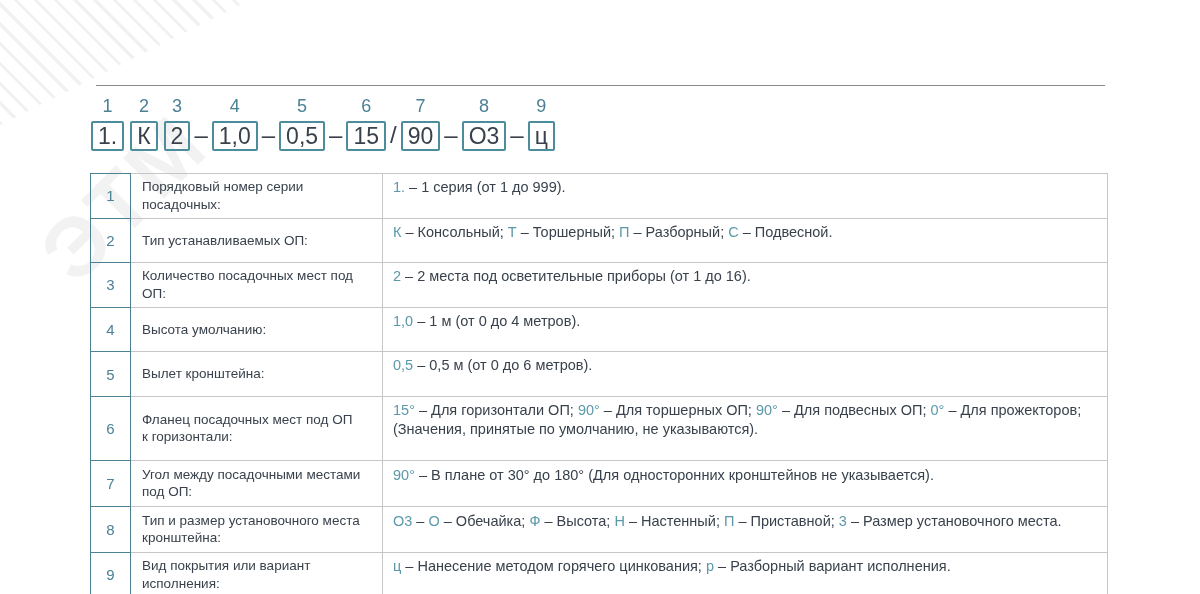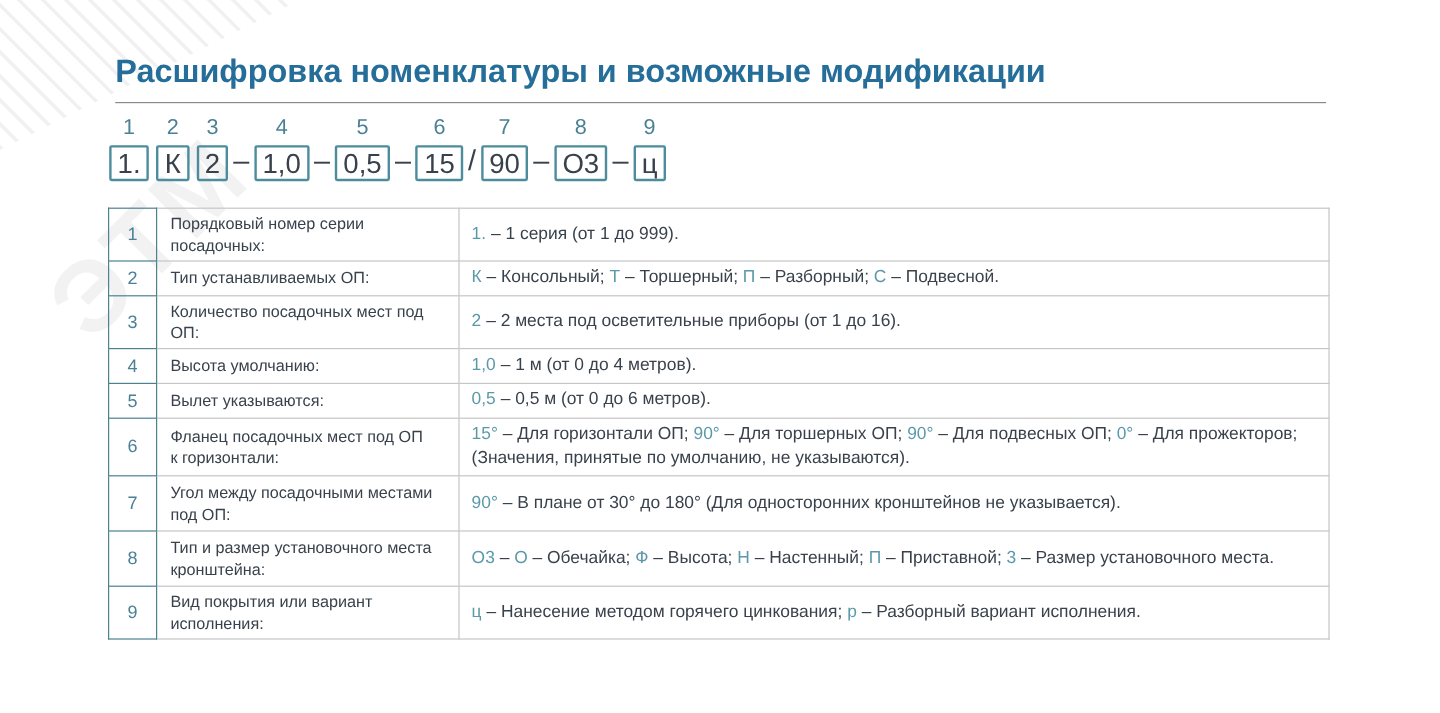--- a/index.html
+++ b/index.html
@@ -35,36 +35,35 @@
     line-height:26px;padding:0 5px;font-size:23px;color:var(--text-dark);text-align:center;}
   .fsep{font-size:24px;color:var(--text-dark);height:30px;line-height:28px;margin:0 1px;}
 
   
   .decode-table{position:absolute;left:90px;top:173px;width:1018px;border-collapse:collapse;}
   .decode-table td{border:1px solid var(--row-border);vertical-align:middle;}
   td.cell-num{border:1.5px solid #4d8191;width:40px;text-align:center;
     color:var(--num-teal);font-size:15px;}
   td.cell-label{width:252px;padding:4px 6px 4px 11px;color:var(--text-dark);
     font-size:13.5px;white-space:pre-line;line-height:1.3;}
-  td.cell-value{padding:4px 8px 4px 10px;color:var(--text-dark);
+  td.cell-value{padding:4px 8px 20px 10px;color:var(--text-dark);
     font-size:14.5px;white-space:pre-line;line-height:1.35;}
   .cell-value .accent, .accent{color:var(--accent-teal);}
   tr.r-single{height:29px;}
   tr.r-double{height:46px;}
   tr.r-last{height:30px;}
 </style>
 </head>
 <body>
 
 <div class="page">
 
   <div class="wm-stripes"></div>
   <div class="wm-text">ЭТМ</div>
 
-  <h1 class="title">Расшифровка номенклатуры и возможные модификации</h1>
   <div class="title-rule"></div>
 
   <div class="formula">
     <div class="fseg">
       <div class="fnum">1</div>
       <div class="fbox">1.</div>
     </div>
     <div class="fseg">
       <div class="fnum">2</div>
       <div class="fbox">К</div>
@@ -122,21 +121,21 @@
         <td class="cell-label">Количество посадочных мест под ОП:</td>
         <td class="cell-value"><span class="accent">2</span><span> – 2 места под осветительные приборы (от 1 до 16).</span></td>
       </tr>
       <tr class="r-single">
         <td class="cell-num">4</td>
         <td class="cell-label">Высота умолчанию:</td>
         <td class="cell-value"><span class="accent">1,0</span><span> – 1 м (от 0 до 4 метров).</span></td>
       </tr>
       <tr class="r-single">
         <td class="cell-num">5</td>
-        <td class="cell-label">Вылет указываются:</td>
+        <td class="cell-label">Вылет кронштейна:</td>
         <td class="cell-value"><span class="accent">0,5</span><span> – 0,5 м (от 0 до 6 метров).</span></td>
       </tr>
       <tr class="r-double">
         <td class="cell-num">6</td>
         <td class="cell-label">Фланец посадочных мест под ОП
 к горизонтали:</td>
         <td class="cell-value"><span class="accent">15°</span><span> – Для горизонтали ОП; </span><span class="accent">90°</span><span> – Для торшерных ОП; </span><span class="accent">90°</span><span> – Для подвесных ОП; </span><span class="accent">0°</span><span> – Для прожекторов;
 (Значения, принятые по умолчанию, не указываются).</span></td>
       </tr>
       <tr class="r-double">

